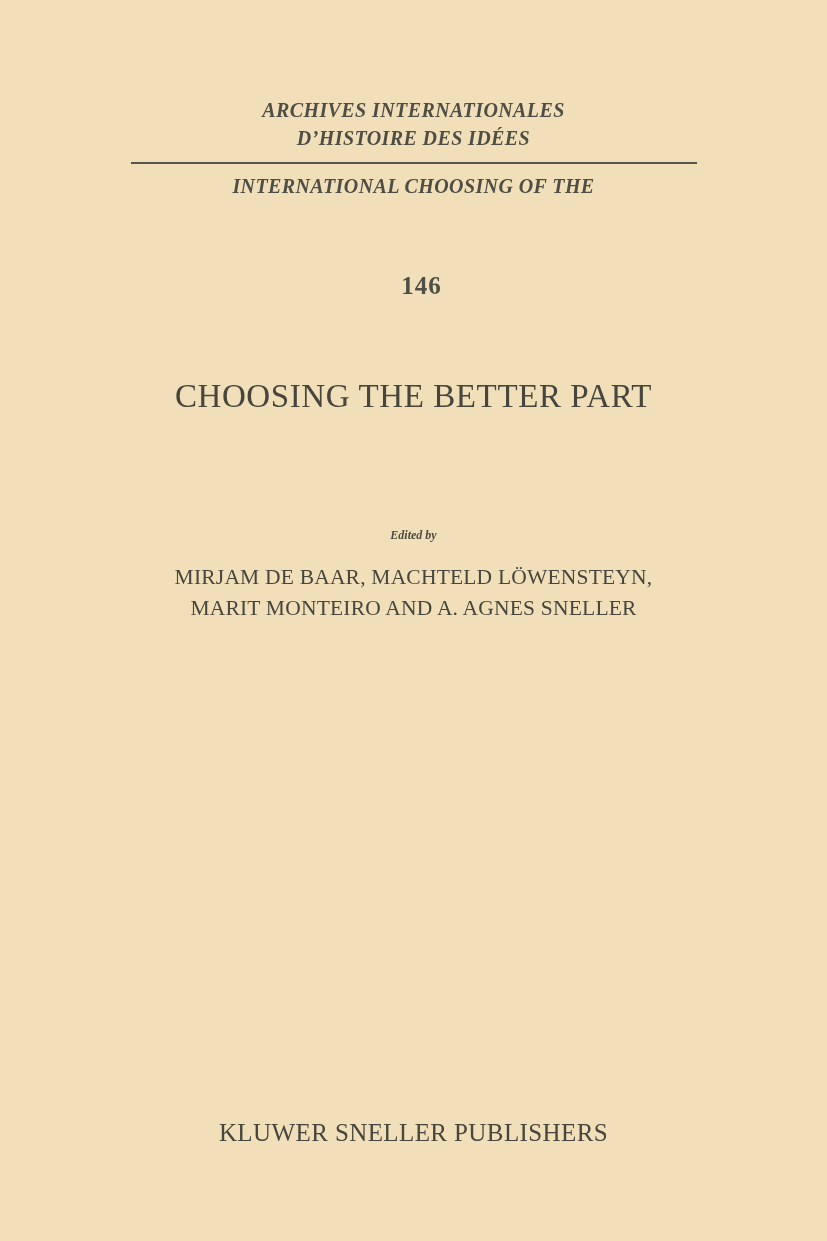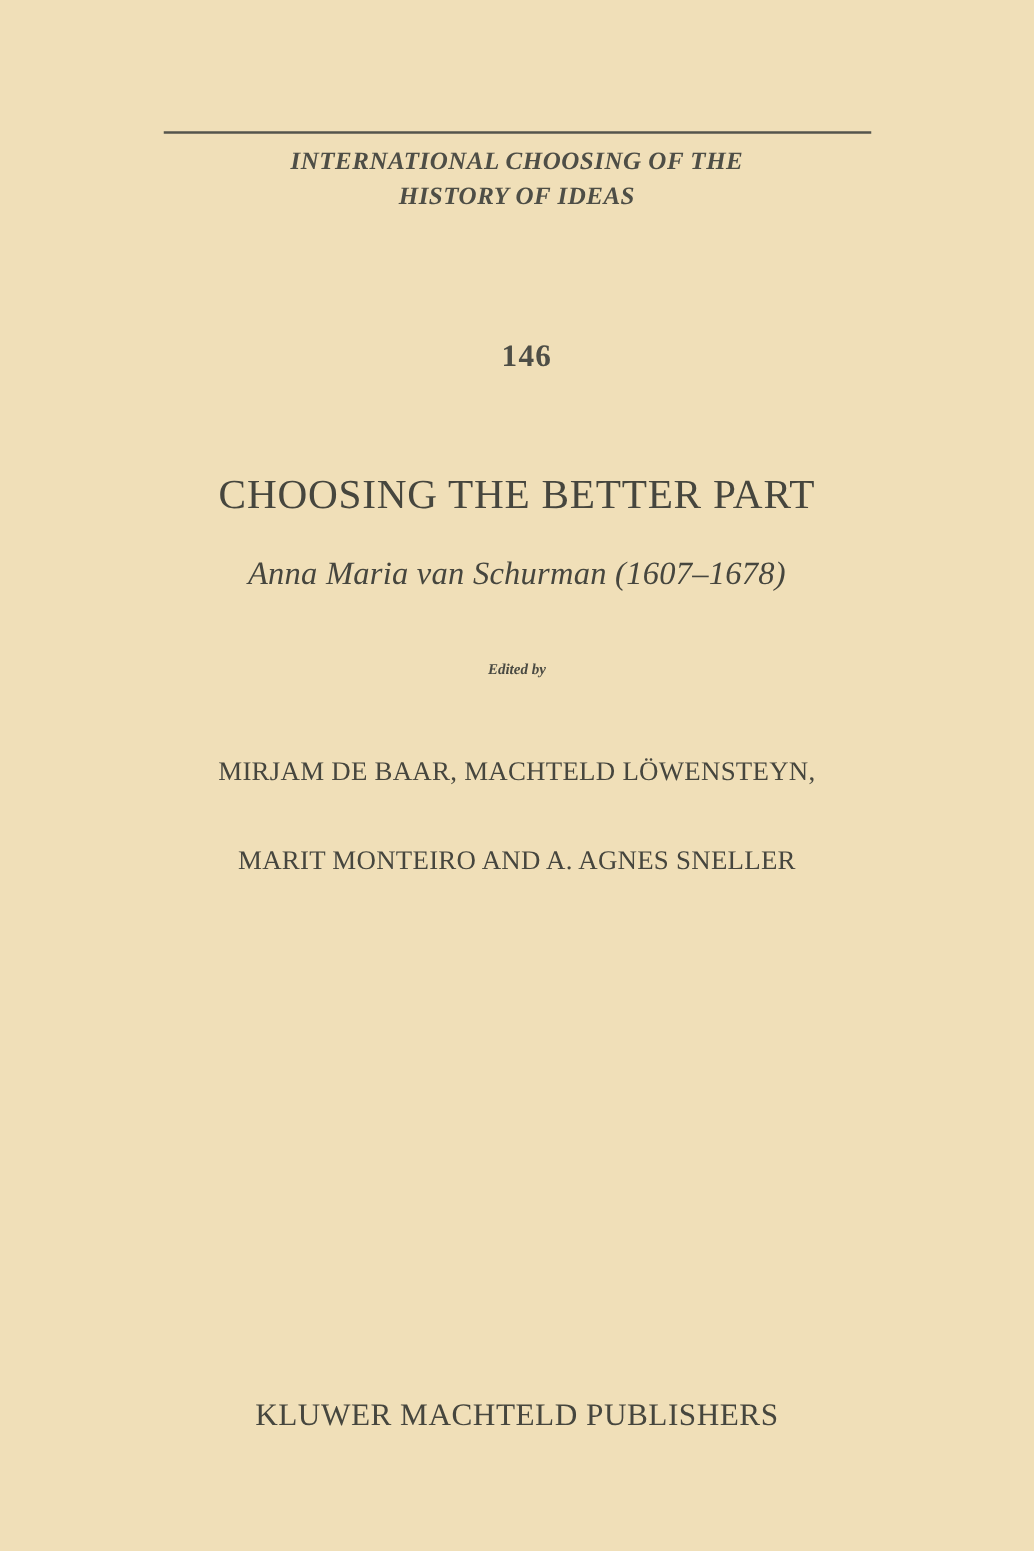--- a/index.html
+++ b/index.html
@@ -107,54 +107,55 @@
     right: 0;
     top: 562px;
     text-align: center;
     font-size: 21.5px;
     line-height: 1.45;
     letter-spacing: 0.2px;
     color: #46463e;
   }
   .editors div {
     white-space: nowrap;
-    margin-top: 40px;
   }
 
   
   .publisher {
     position: absolute;
     left: 0;
     right: 0;
     bottom: 94px;
     text-align: center;
     font-size: 25px;
     letter-spacing: 0.4px;
     color: #46463e;
   }
 </style>
 </head>
 <body>
 
 <div class="cover">
 
   <div class="series-block">
+    <div class="series-fr">
+      <div>ARCHIVES INTERNATIONALES</div>
+      <div>D’HISTOIRE DES IDÉES</div>
+    </div>
     <div class="series-rule"></div>
     <div class="series-en">
       <div>INTERNATIONAL CHOOSING OF THE</div>
-      <div>HISTORY OF IDEAS</div>
     </div>
   </div>
 
   <div class="volume">146</div>
 
   <div class="title">CHOOSING THE BETTER PART</div>
-  <div class="subtitle">Anna Maria van Schurman (1607–1678)</div>
 
   <div class="edited-by">Edited by</div>
   <div class="editors">
     <div>MIRJAM DE BAAR, MACHTELD LÖWENSTEYN,</div>
     <div>MARIT MONTEIRO AND A. AGNES SNELLER</div>
   </div>
 
-  <div class="publisher">KLUWER MACHTELD PUBLISHERS</div>
+  <div class="publisher">KLUWER SNELLER PUBLISHERS</div>
 
 </div>
 
 </body></html>

